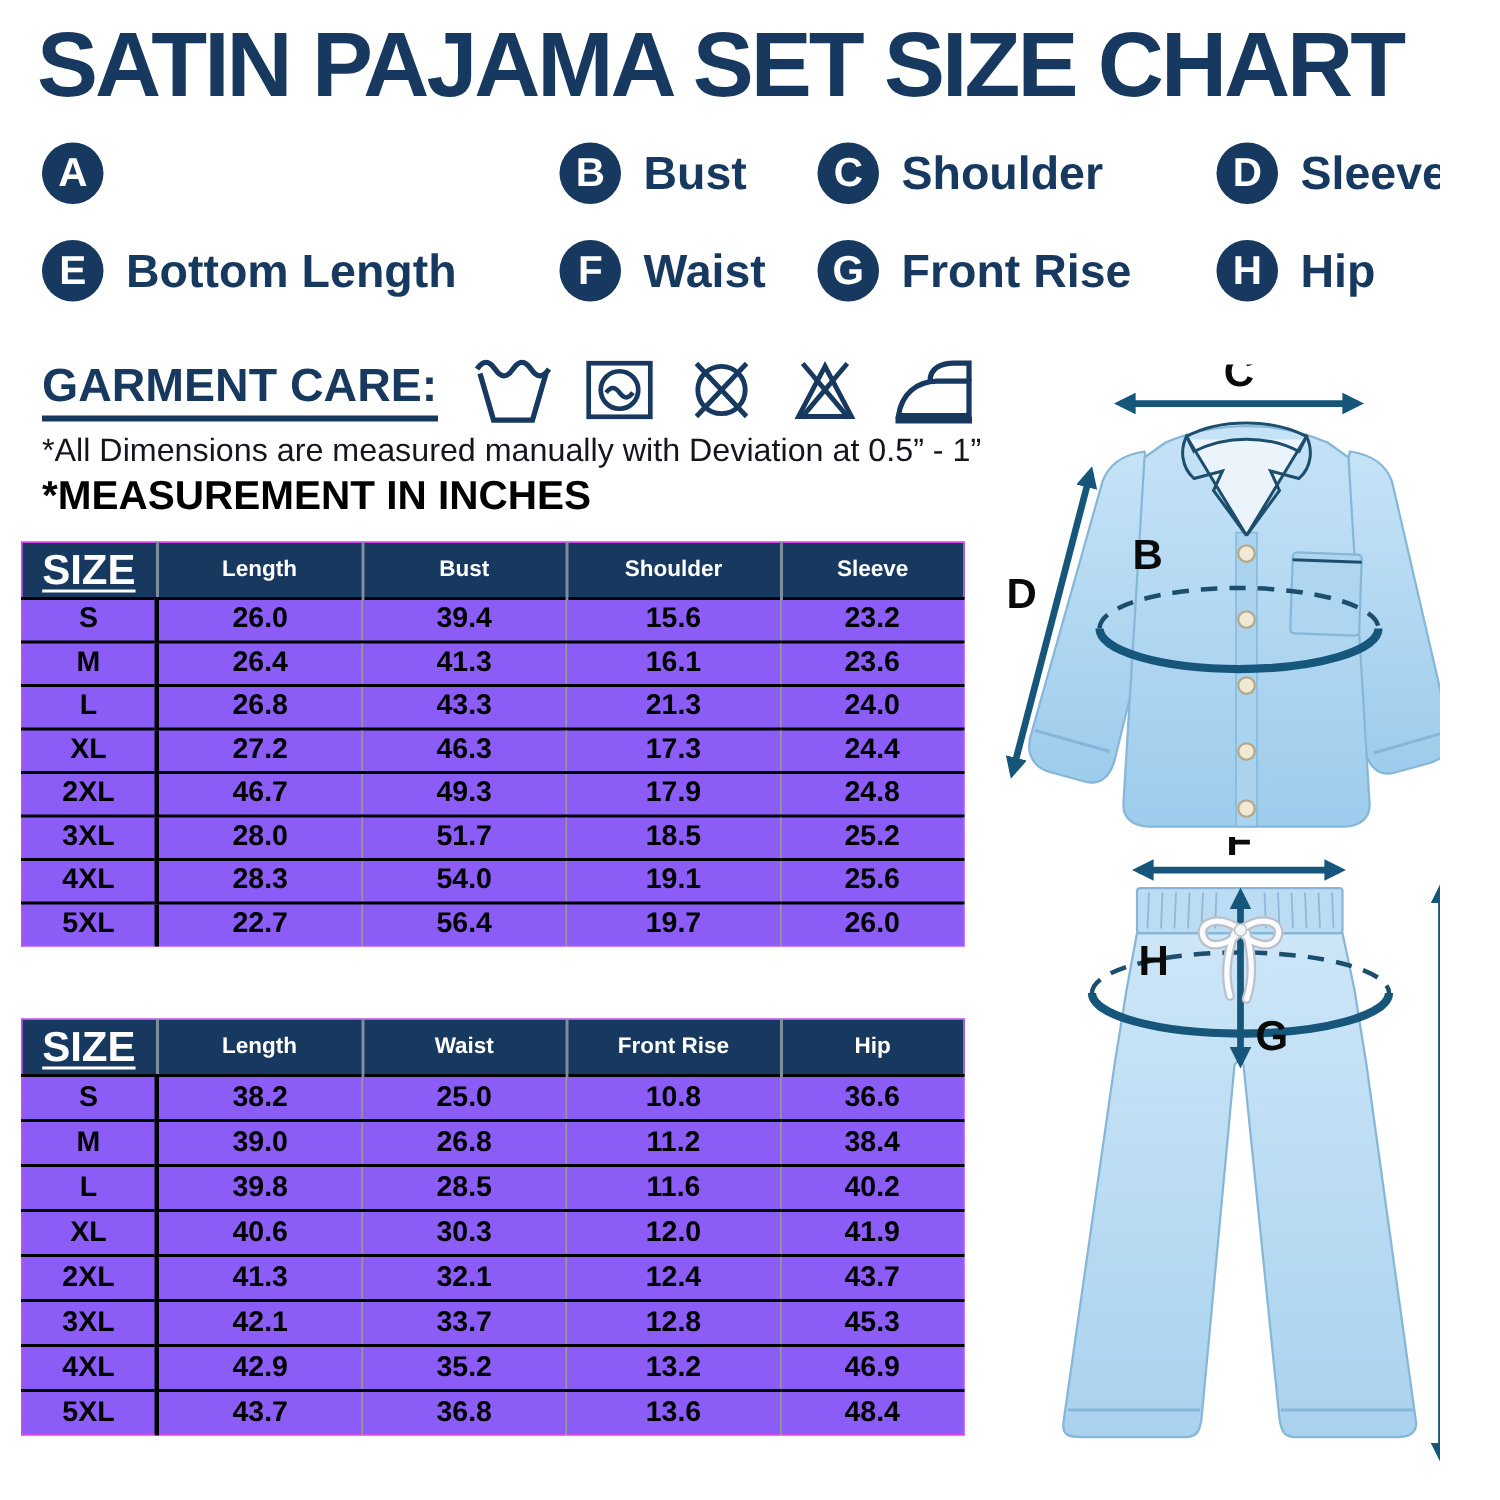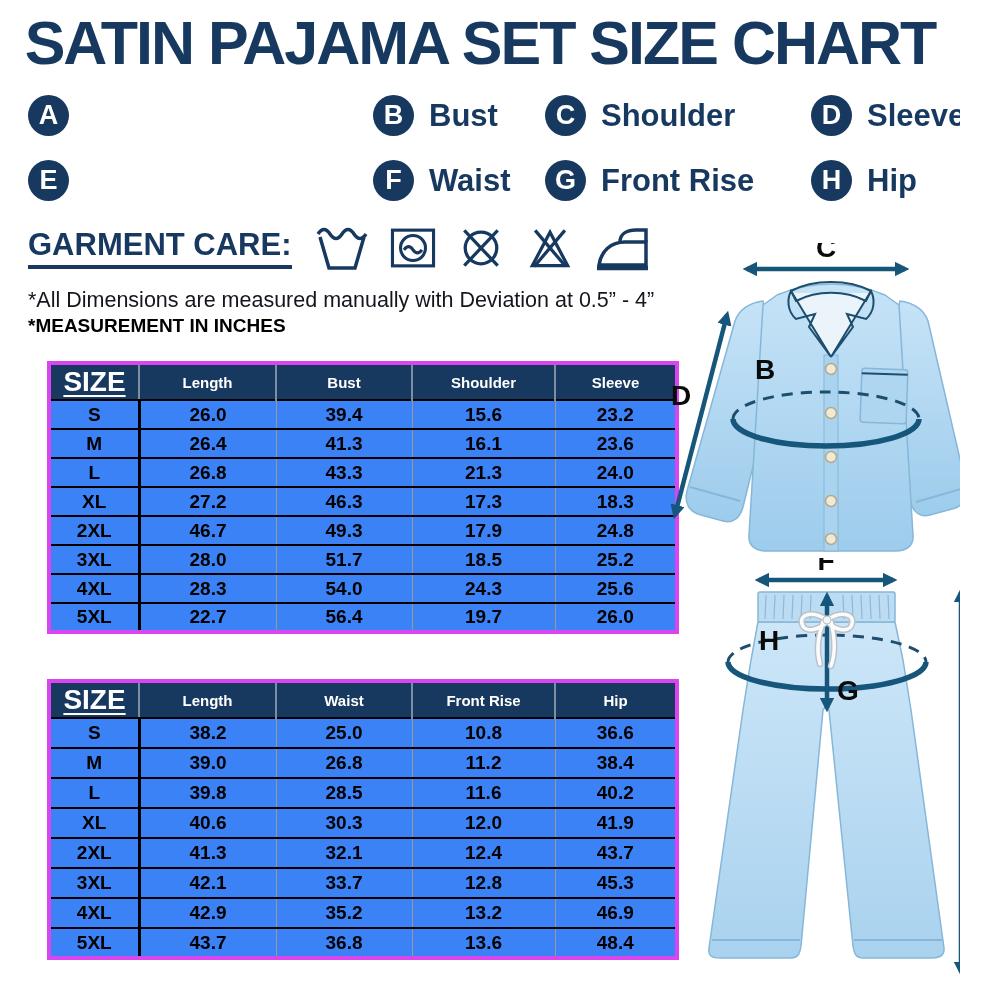--- a/index.html
+++ b/index.html
@@ -17,32 +17,32 @@
 
   
   .legend{position:absolute;left:28px;top:95px;width:960px;display:grid;
     grid-template-columns:345px 172px 266px auto;row-gap:24px;align-items:center;}
   .legend-item{display:flex;align-items:center;gap:15px;}
   .badge{width:41px;height:41px;border-radius:50%;background:var(--navy);color:#fff;
     display:flex;align-items:center;justify-content:center;font-size:27px;font-weight:bold;flex:0 0 41px;}
   .legend-label{font-size:31px;font-weight:bold;color:var(--navy);white-space:nowrap;}
 
   
-  .care-row{position:absolute;left:28px;top:224px;display:flex;align-items:center;gap:17px;}
+  .care-row{position:absolute;left:28px;top:236px;display:flex;align-items:center;gap:17px;}
   .care-heading{font-size:31px;font-weight:bold;color:var(--navy);
     border-bottom:4px solid var(--navy);padding-bottom:2px;margin-right:4px;white-space:nowrap;}
   .care-icon{display:block;}
   .care-icon path,.care-icon line,.care-icon circle,.care-icon rect,.care-icon polyline
     {stroke:var(--navy);stroke-width:3.5;fill:none;}
   .note1{position:absolute;left:28px;top:288px;font-size:21.5px;color:#15151f;}
-  .note2{position:absolute;left:28px;top:315px;font-size:19px;font-weight:bold;color:#000;}
+  .note2{position:absolute;left:28px;top:315px;font-size:27px;font-weight:bold;color:#000;}
 
   
-  table.sizes{position:absolute;left:47px;border-collapse:collapse;table-layout:fixed;
-    width:628px;border:4px solid #d946ef;background:#3b82f6;}
+  table.sizes{position:absolute;left:14px;border-collapse:collapse;table-layout:fixed;
+    width:628px;border:1px solid #d946ef;background:#8b5cf6;}
   table.t1{top:361px;}
   table.t2{top:679px;}
   table.sizes th{background:var(--navy);color:#fff;font-weight:bold;font-size:15px;
     height:37px;border-left:2px solid #7d8ea0;text-align:center;vertical-align:middle;}
   table.sizes th:first-child{border-left:none;font-size:28px;
     text-decoration:underline;text-underline-offset:4px;}
   table.sizes thead tr{border-bottom:2.5px solid #000;}
   table.sizes td{font-size:19px;font-weight:bold;color:#000;text-align:center;
     vertical-align:middle;border-top:2.5px solid #000;}
   table.t1 td{height:29px;}
@@ -87,20 +87,21 @@
       <div class="legend-item">
       <span class="badge">C</span>
       <span class="legend-label">Shoulder</span>
     </div>
       <div class="legend-item">
       <span class="badge">D</span>
       <span class="legend-label">Sleeve</span>
     </div>
       <div class="legend-item">
       <span class="badge">E</span>
+      <span class="legend-label">Bottom Length</span>
     </div>
       <div class="legend-item">
       <span class="badge">F</span>
       <span class="legend-label">Waist</span>
     </div>
       <div class="legend-item">
       <span class="badge">G</span>
       <span class="legend-label">Front Rise</span>
     </div>
       <div class="legend-item">
@@ -130,21 +131,21 @@
       <line x1="12" y1="5" x2="45" y2="44"></line>
       <line x1="44" y1="5" x2="11" y2="44"></line>
     </svg>
     <svg class="care-icon" width="58" height="48" viewBox="0 0 58 48">
       <path d="M6 41 C8 27 18 18 32 18 H53 V41 Z"></path>
       <path d="M27 18 C27 9 35 6 43 6 H53 V18"></path>
       <line x1="4" y1="44" x2="55" y2="44" style="stroke-width:4.5"></line>
     </svg>
   </div>
 
-  <div class="note1">*All Dimensions are measured manually with Deviation at 0.5” - 4”</div>
+  <div class="note1">*All Dimensions are measured manually with Deviation at 0.5” - 1”</div>
   <div class="note2">*MEASUREMENT IN INCHES</div>
 
   <table class="sizes t1">
     <colgroup>
         <col style="width:90px">
         <col style="width:137px">
         <col style="width:136px">
         <col style="width:143px">
         <col style="width:122px">
       </colgroup>
@@ -178,41 +179,41 @@
         <td>26.8</td>
         <td>43.3</td>
         <td>21.3</td>
         <td>24.0</td>
       </tr>
         <tr>
         <td>XL</td>
         <td>27.2</td>
         <td>46.3</td>
         <td>17.3</td>
-        <td>18.3</td>
+        <td>24.4</td>
       </tr>
         <tr>
         <td>2XL</td>
         <td>46.7</td>
         <td>49.3</td>
         <td>17.9</td>
         <td>24.8</td>
       </tr>
         <tr>
         <td>3XL</td>
         <td>28.0</td>
         <td>51.7</td>
         <td>18.5</td>
         <td>25.2</td>
       </tr>
         <tr>
         <td>4XL</td>
         <td>28.3</td>
         <td>54.0</td>
-        <td>24.3</td>
+        <td>19.1</td>
         <td>25.6</td>
       </tr>
         <tr>
         <td>5XL</td>
         <td>22.7</td>
         <td>56.4</td>
         <td>19.7</td>
         <td>26.0</td>
       </tr>
       </tbody>

